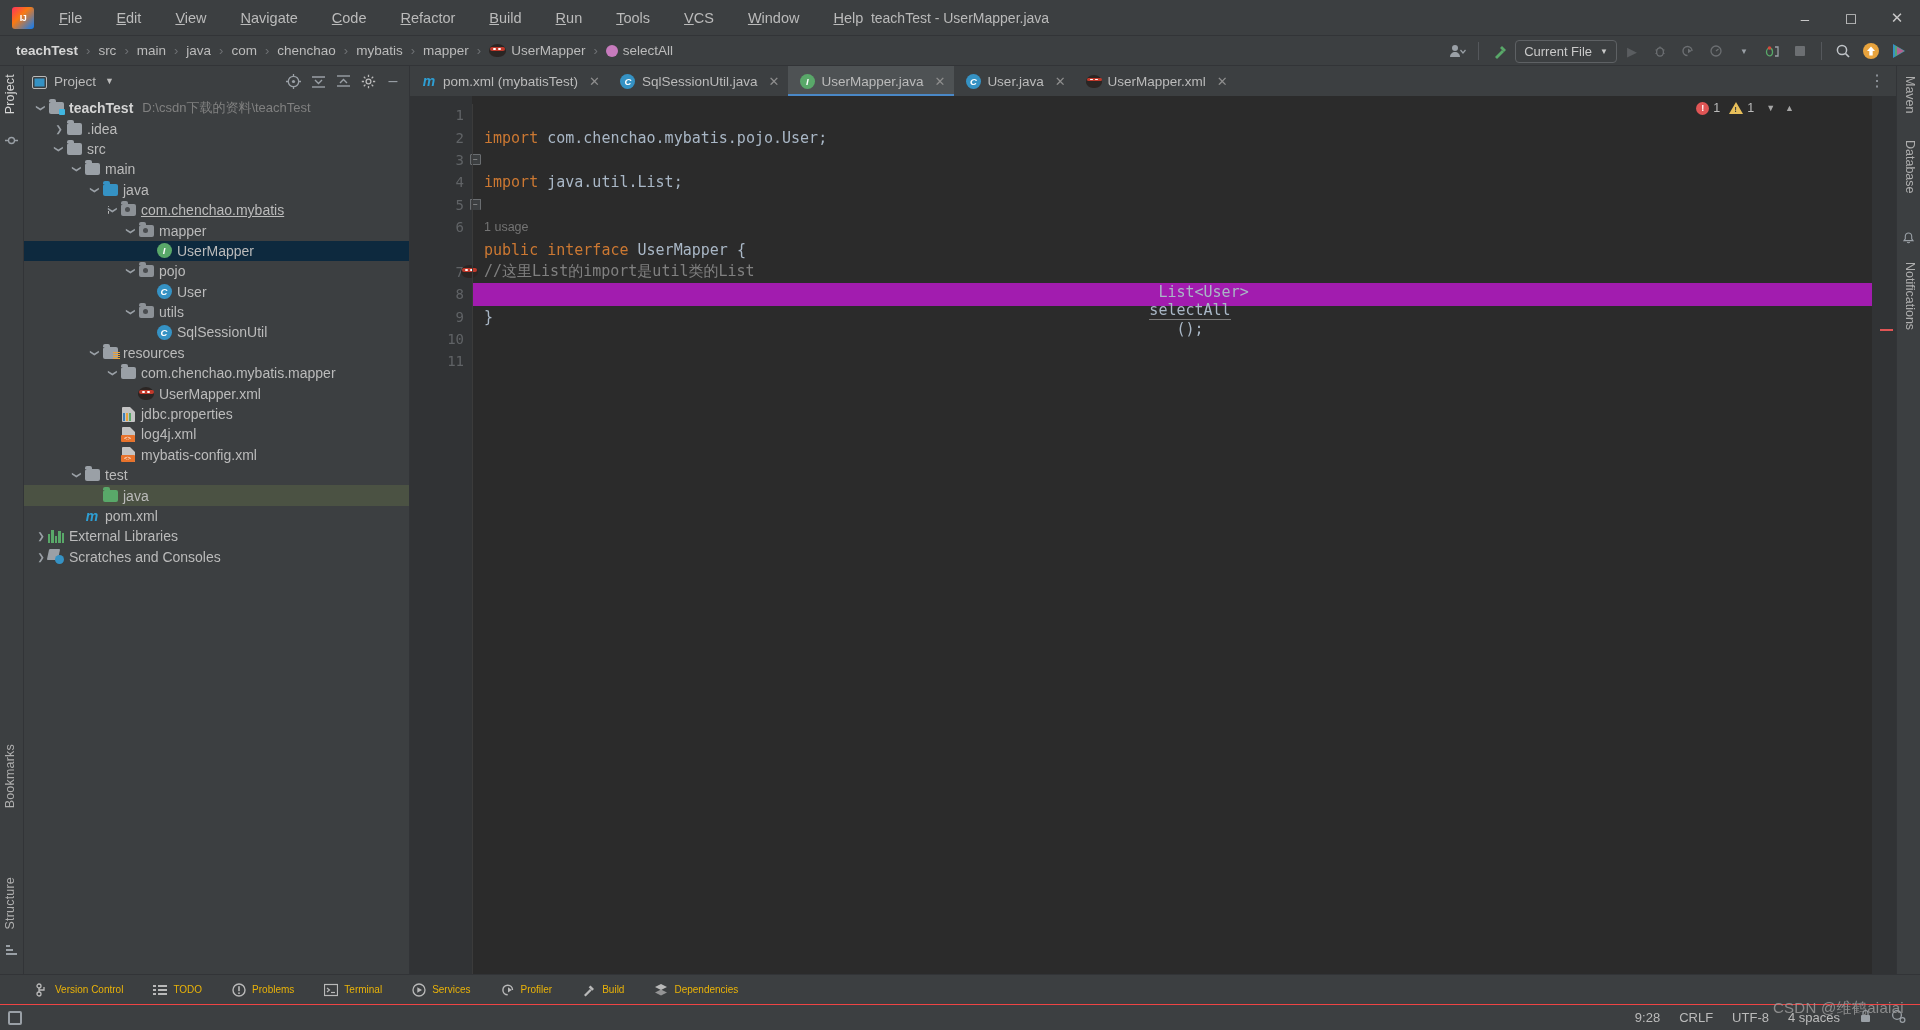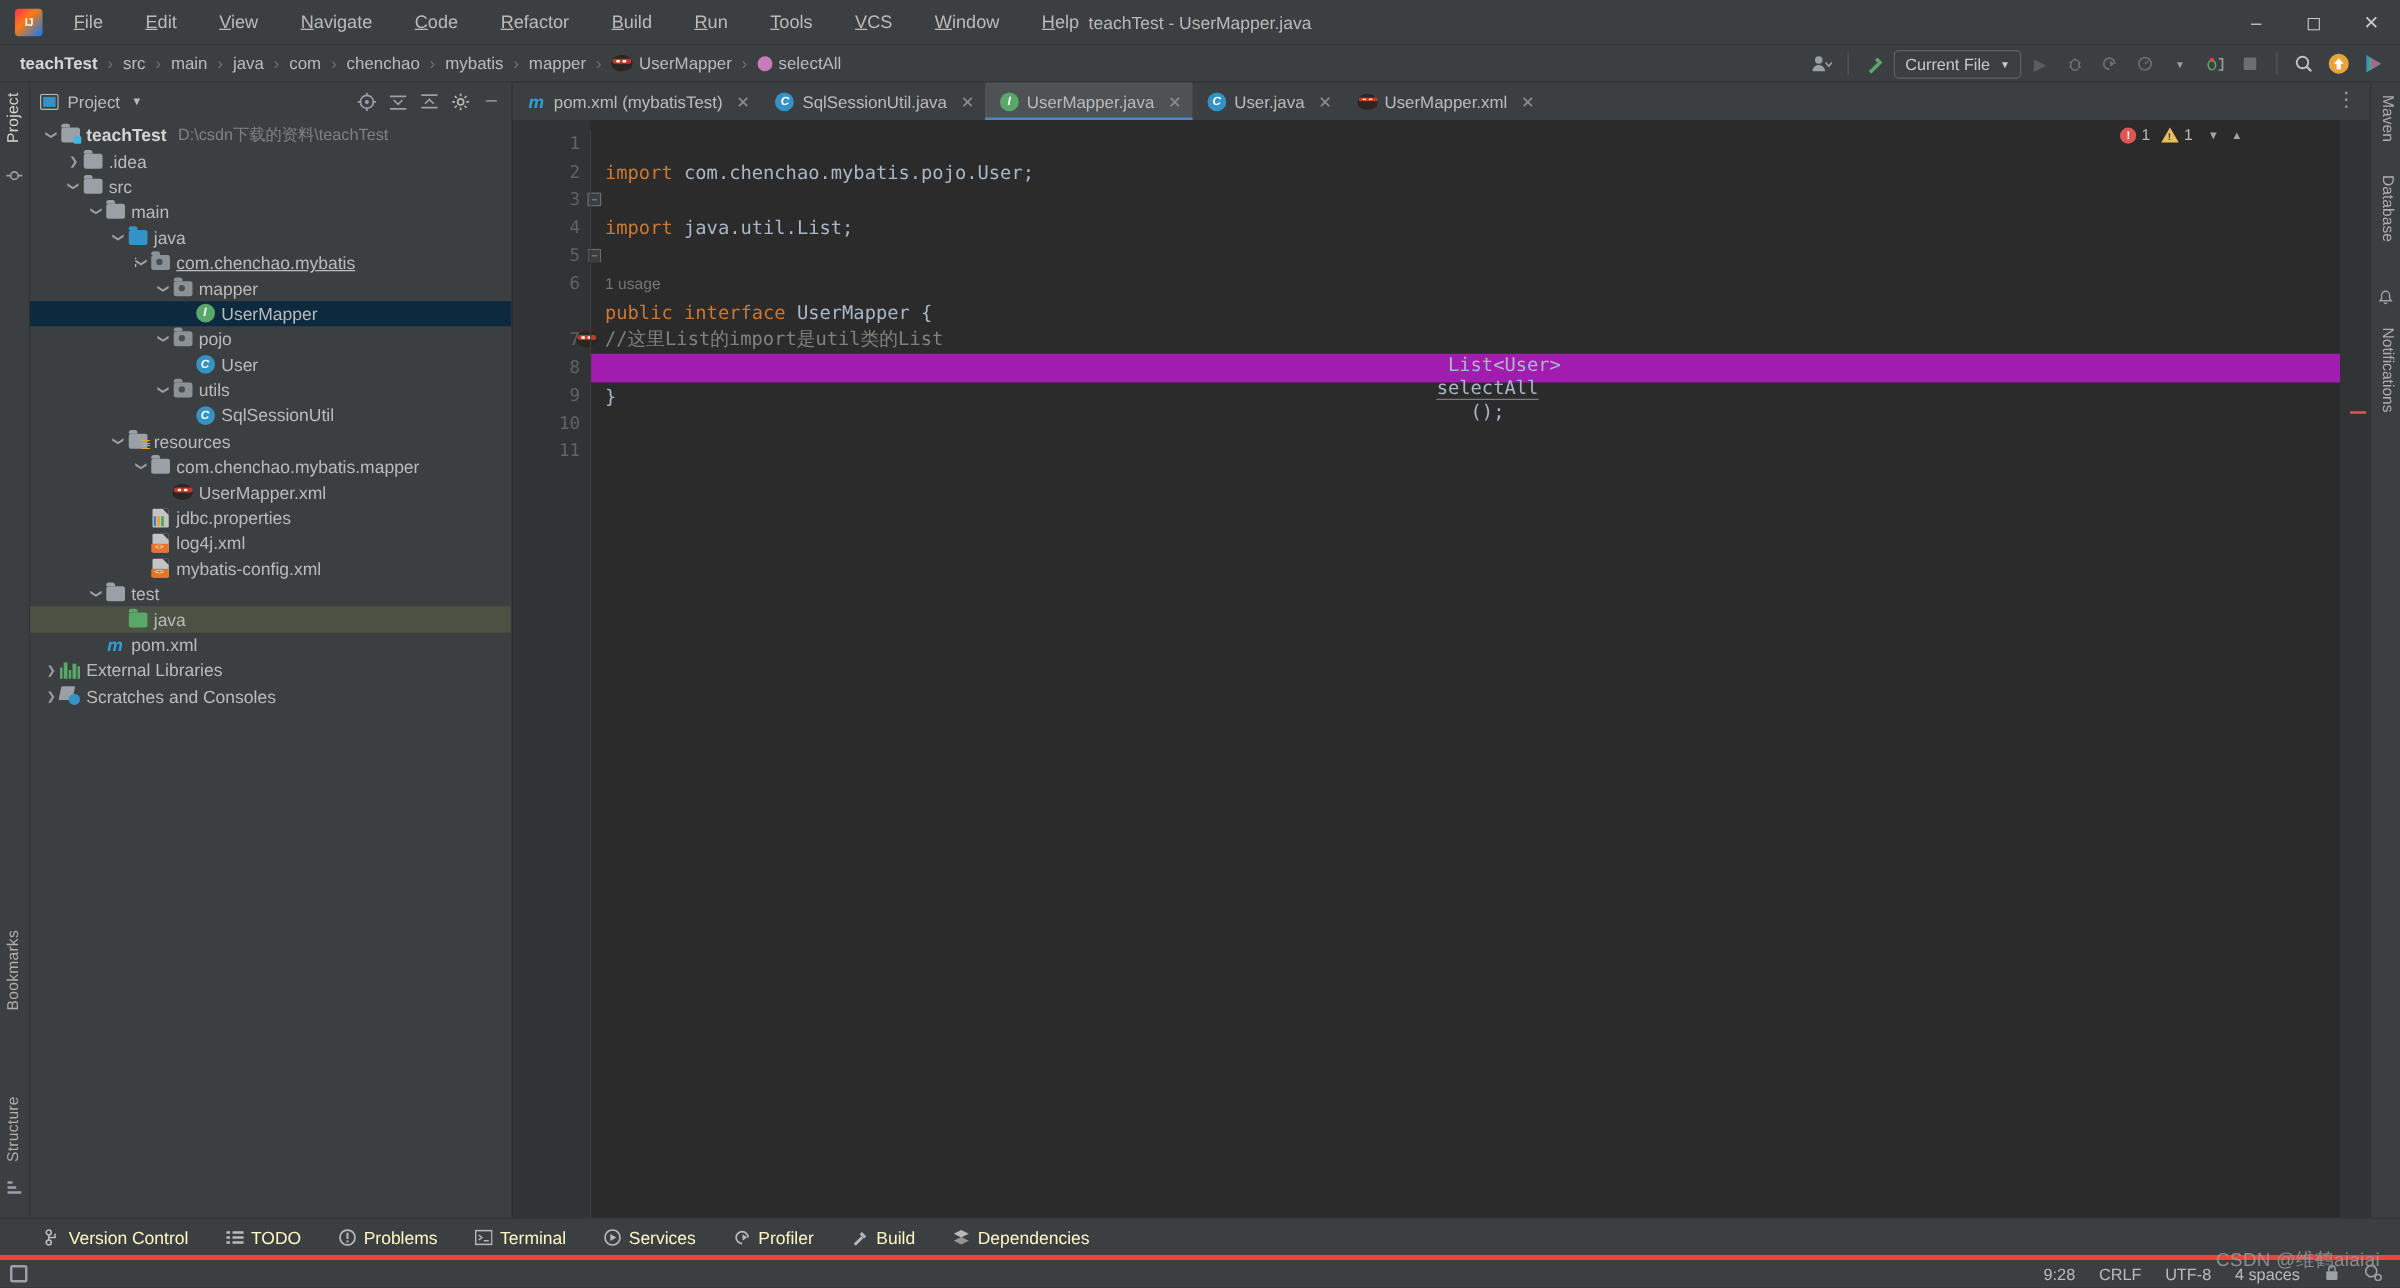--- a/index.html
+++ b/index.html
@@ -153,26 +153,26 @@
   .insp-mark { position:absolute; right:3px; width:13px; height:2px; background:#e05555;}
 
   
   .rightstrip { width:24px; background:#3c3f41; position:relative; flex:none; border-left:1px solid #323437;}
 
   
   .bottombar {
     position:absolute; bottom:26px; left:0; right:0; height:30px; background:#3c3f41;
     display:flex; align-items:center; padding-left:30px; gap:20px; border-top:1px solid #323437;
   }
-  .bb-item { display:flex; align-items:center; gap:6px; color:#fef9c3; font-size:14px; padding:3px 5px; white-space:nowrap;}
+  .bb-item { display:flex; align-items:center; gap:6px; color:#eab308; font-size:10px; padding:3px 5px; white-space:nowrap;}
   .bb-ic { width:14px; height:14px; display:flex; align-items:center; justify-content:center; color:#b9b9b9; font-size:12px;}
 
   .statusbar {
     position:absolute; bottom:0; left:0; right:0; height:26px; background:#3c3f41;
-    display:flex; align-items:center; border-top:4px solid #ef4444;margin-top:12px;
+    display:flex; align-items:center; border-top:1px solid #ef4444;margin-top:12px;
   }
   .sb-left { margin-left:8px; display:flex; align-items:center; gap:10px;}
   .sb-sq { width:14px; height:14px; border:2px solid #9aa0a6; border-radius:2px;}
   .sb-right { margin-left:auto; display:flex; align-items:center; gap:19px; padding-right:14px; color:#bbbbbb; font-size:13px;}
   .watermark { position:absolute; right:16px; bottom:12px; color:#9a9a9a; font-size:15px; opacity:.85;
      font-family:"Liberation Sans",sans-serif; letter-spacing:.3px; pointer-events:none;}
 
   .right-vtab { position:absolute; right:-1px; writing-mode:vertical-rl;
     color:#aeaeae; font-size:12.5px; white-space:nowrap; padding:6px 4px;}
 </style>

